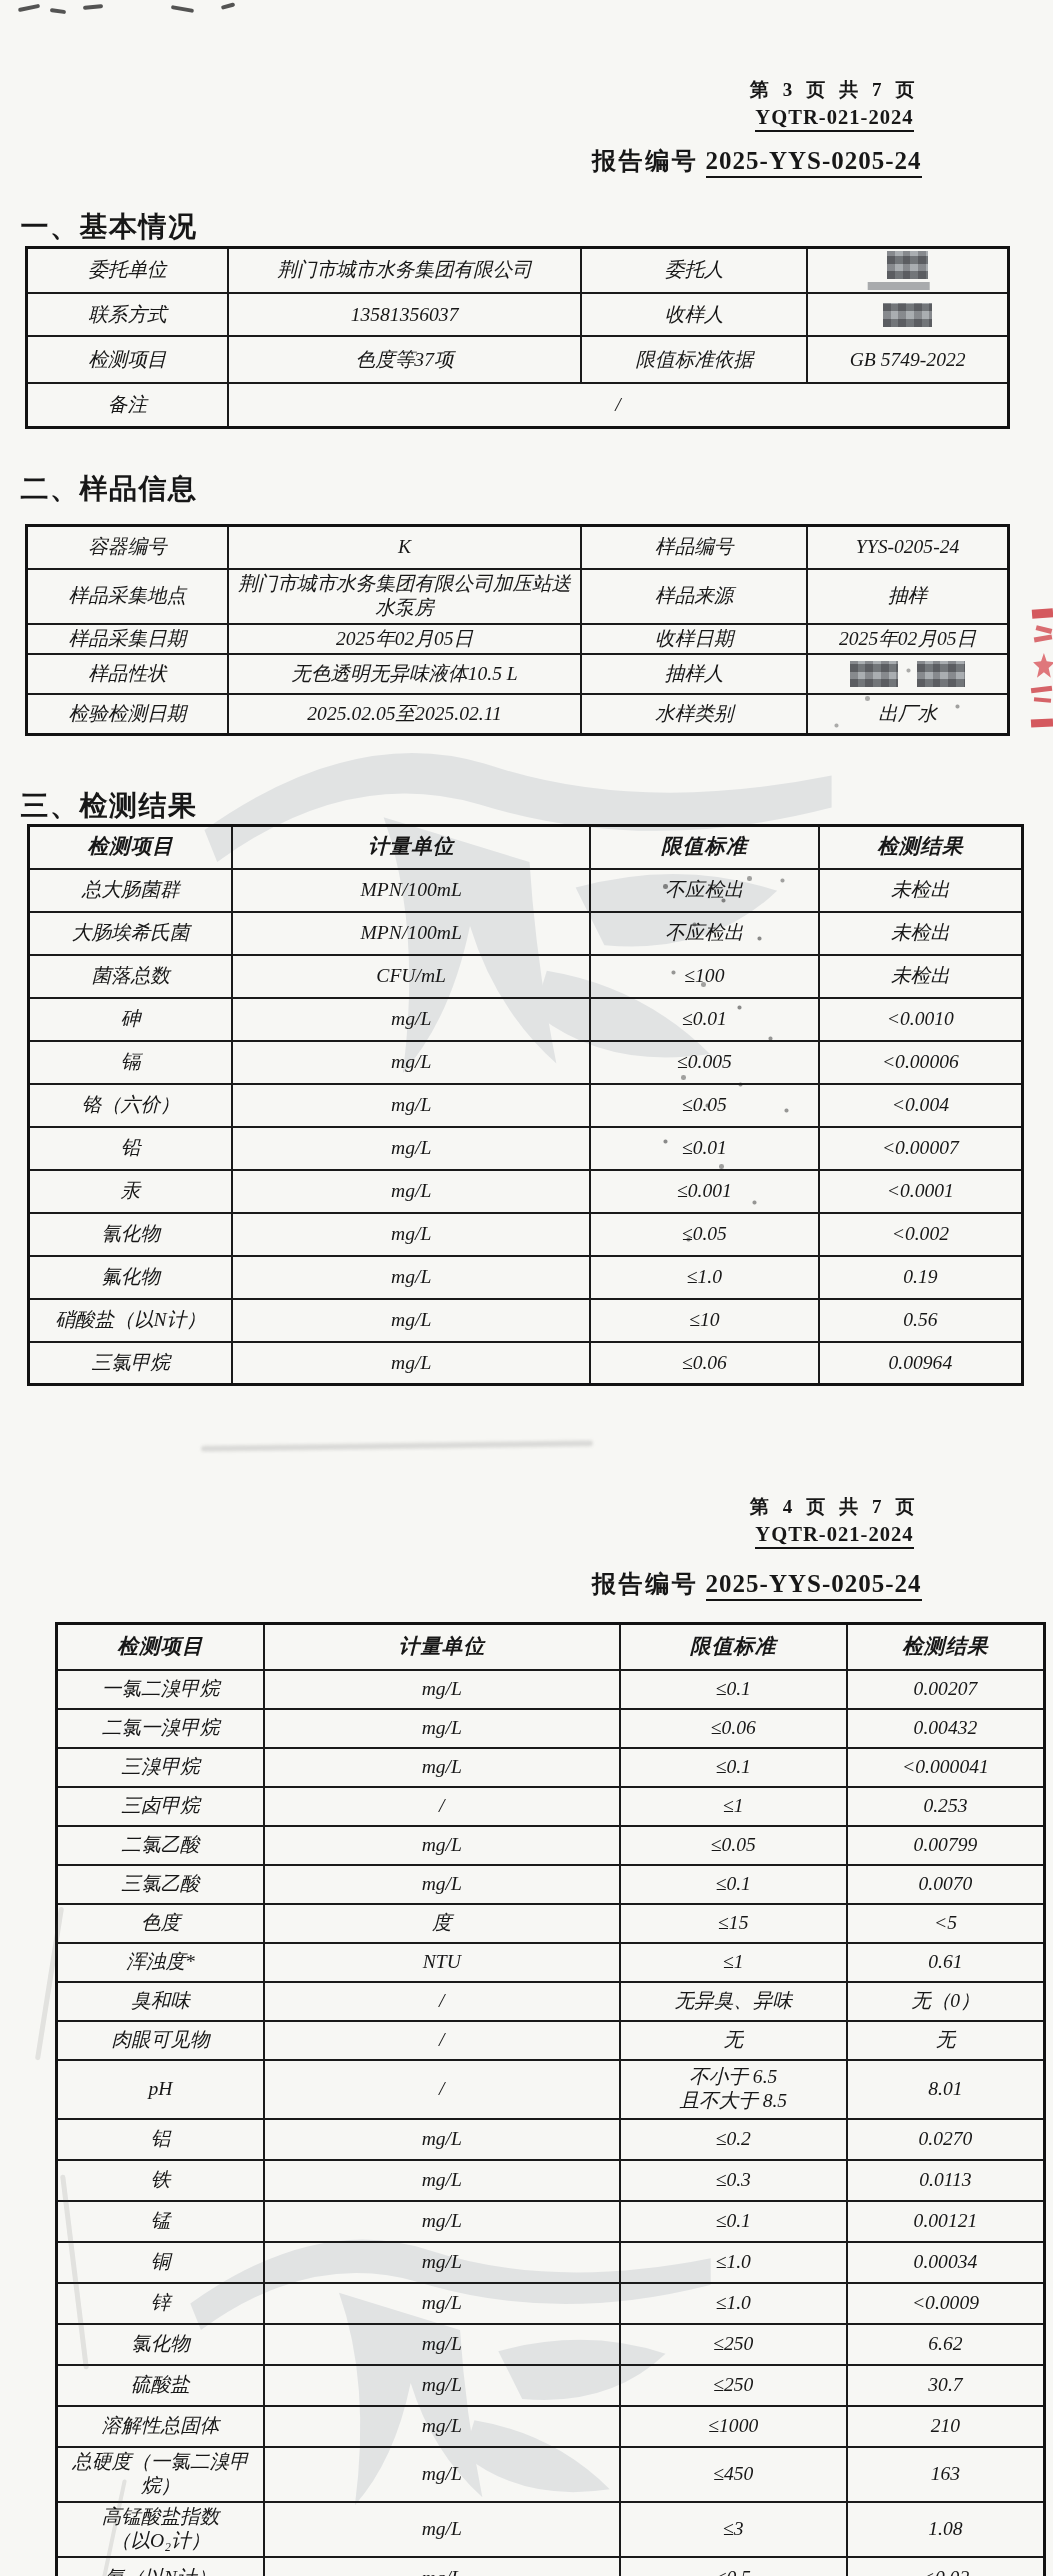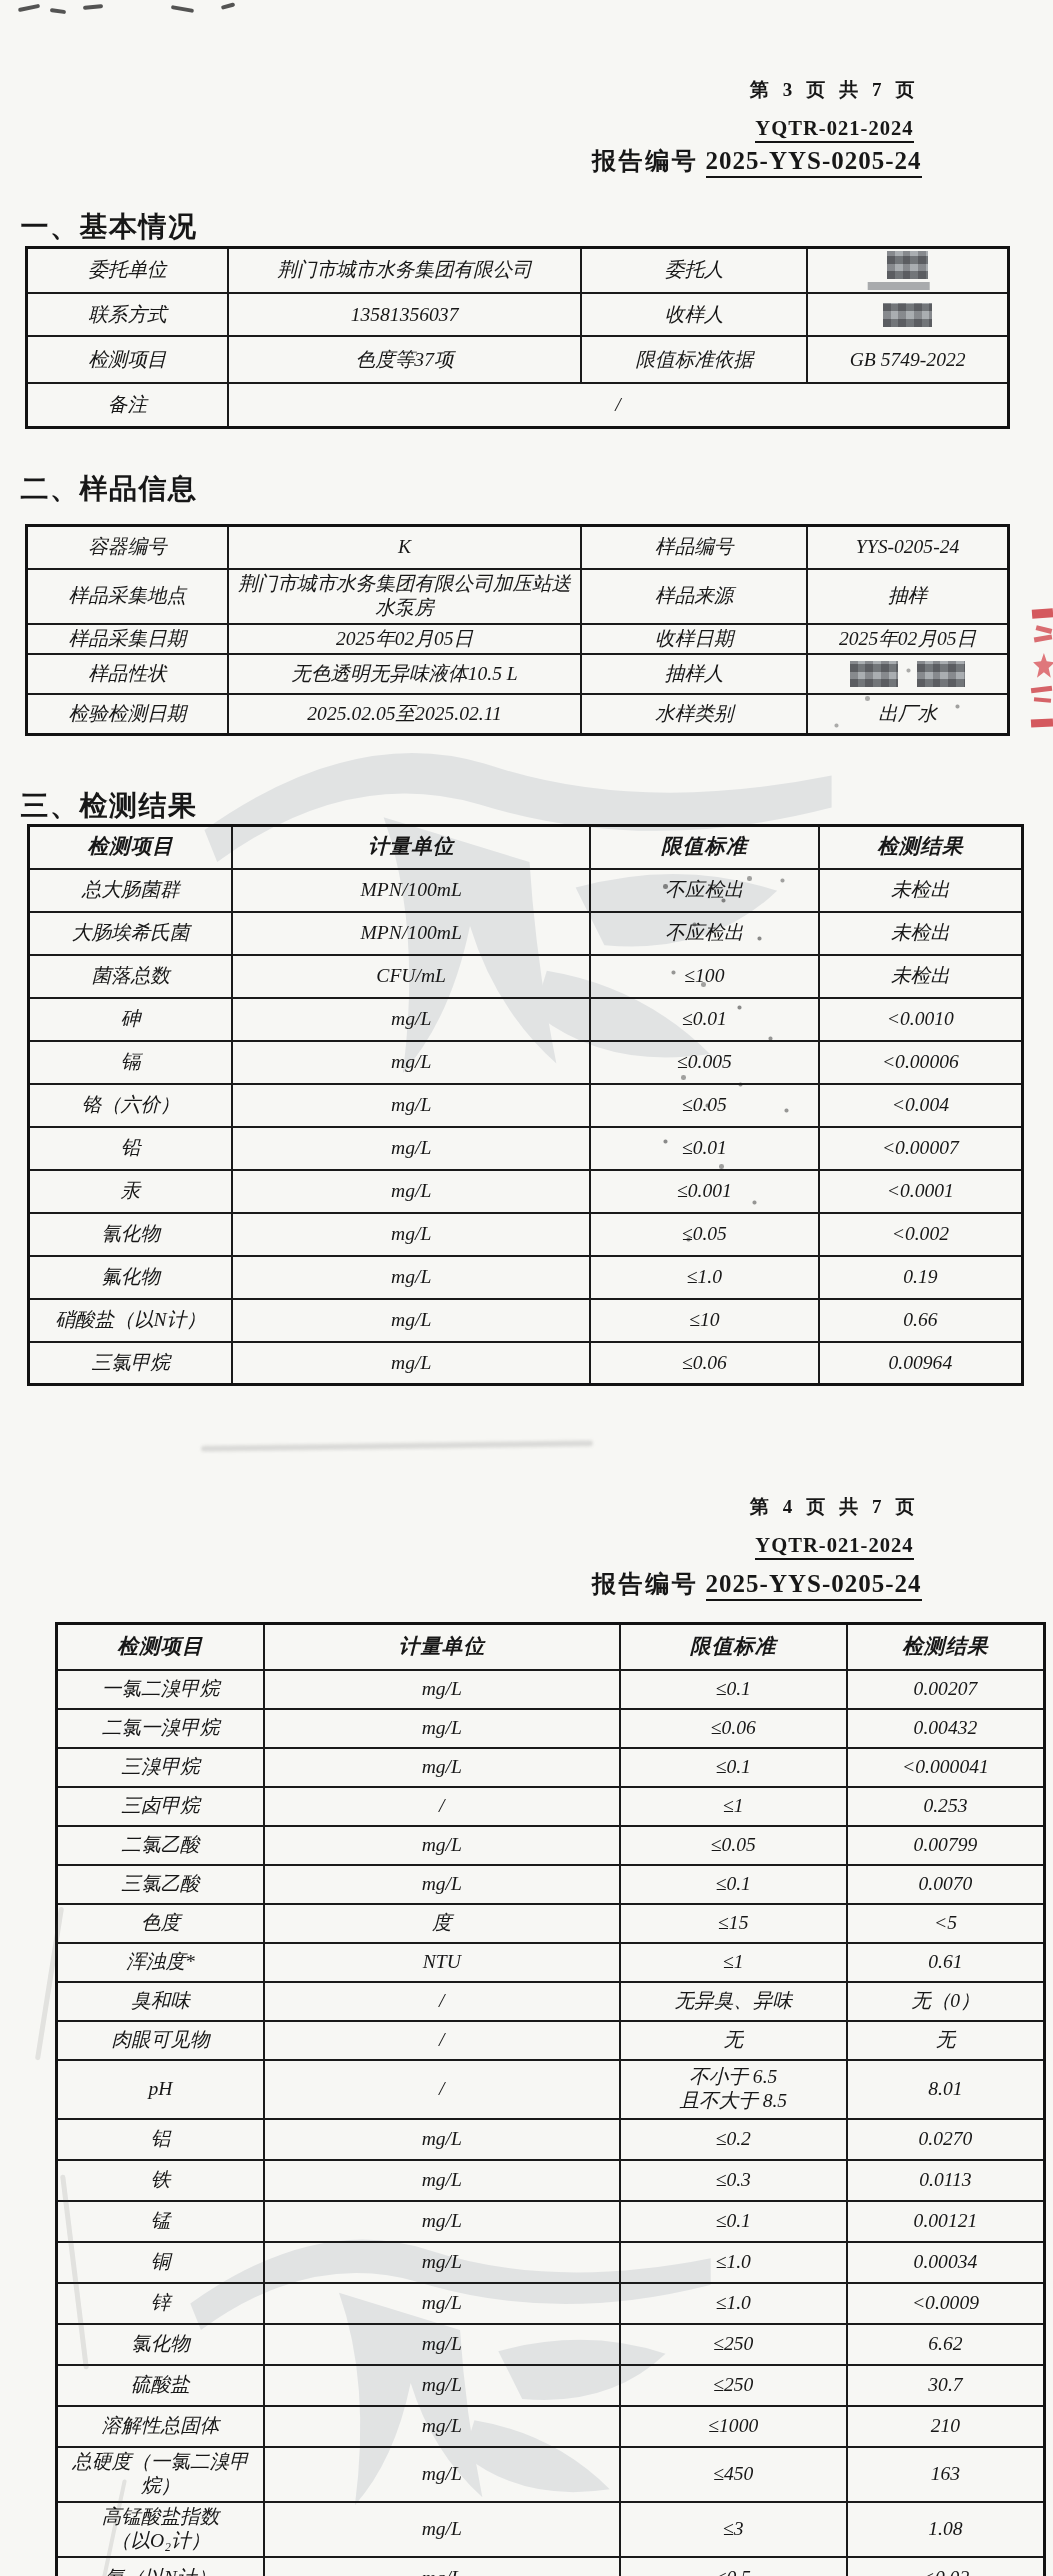--- a/index.html
+++ b/index.html
@@ -6,21 +6,21 @@
   body{
     width:1054px;height:2866px;position:relative;overflow:hidden;
     background:#f7f7f4;
     font-family:"Liberation Serif","DejaVu Serif",serif;
     color:#171717;
   }
   
   .page-head{position:absolute;left:685px;width:299px;text-align:center;}
   .page-no{font-size:19px;font-weight:bold;letter-spacing:4.6px;white-space:nowrap;}
   .doc-code{display:inline-block;font-size:20.6px;font-weight:bold;letter-spacing:1px;
-            border-bottom:2.6px solid #141414;padding-bottom:1px;margin-top:14px;}
+            border-bottom:2.6px solid #141414;padding-bottom:1px;margin-top:3px;}
   .report-line{position:absolute;left:592px;white-space:nowrap;}
   .report-label{font-size:24px;font-weight:bold;letter-spacing:2.6px;}
   .report-no{font-size:25px;font-weight:bold;letter-spacing:1px;
              border-bottom:2.6px solid #141414;padding-bottom:1.5px;margin-left:7.2px;}
   .sec-title{position:absolute;left:20.6px;font-size:28px;font-weight:bold;letter-spacing:1.5px;}
   
   table{border-collapse:collapse;table-layout:fixed;background:transparent;}
   .rpt-table{position:absolute;}
   .rpt-table table{width:100%;border:3.1px solid #121212;font-style:italic;}
   th,td{border:2.1px solid #1a1a1a;border-top-width:2.6px;border-bottom-width:2.6px;
@@ -262,21 +262,21 @@
           <tr>
             <td>氟化物</td>
             <td>mg/L</td>
             <td>≤1.0</td>
             <td>0.19</td>
           </tr>
           <tr>
             <td>硝酸盐（以N计）</td>
             <td>mg/L</td>
             <td>≤10</td>
-            <td>0.66</td>
+            <td>0.56</td>
           </tr>
           <tr>
             <td>三氯甲烷</td>
             <td>mg/L</td>
             <td>≤0.06</td>
             <td>0.00964</td>
           </tr>
         </tbody>
     </table>
   </div>

